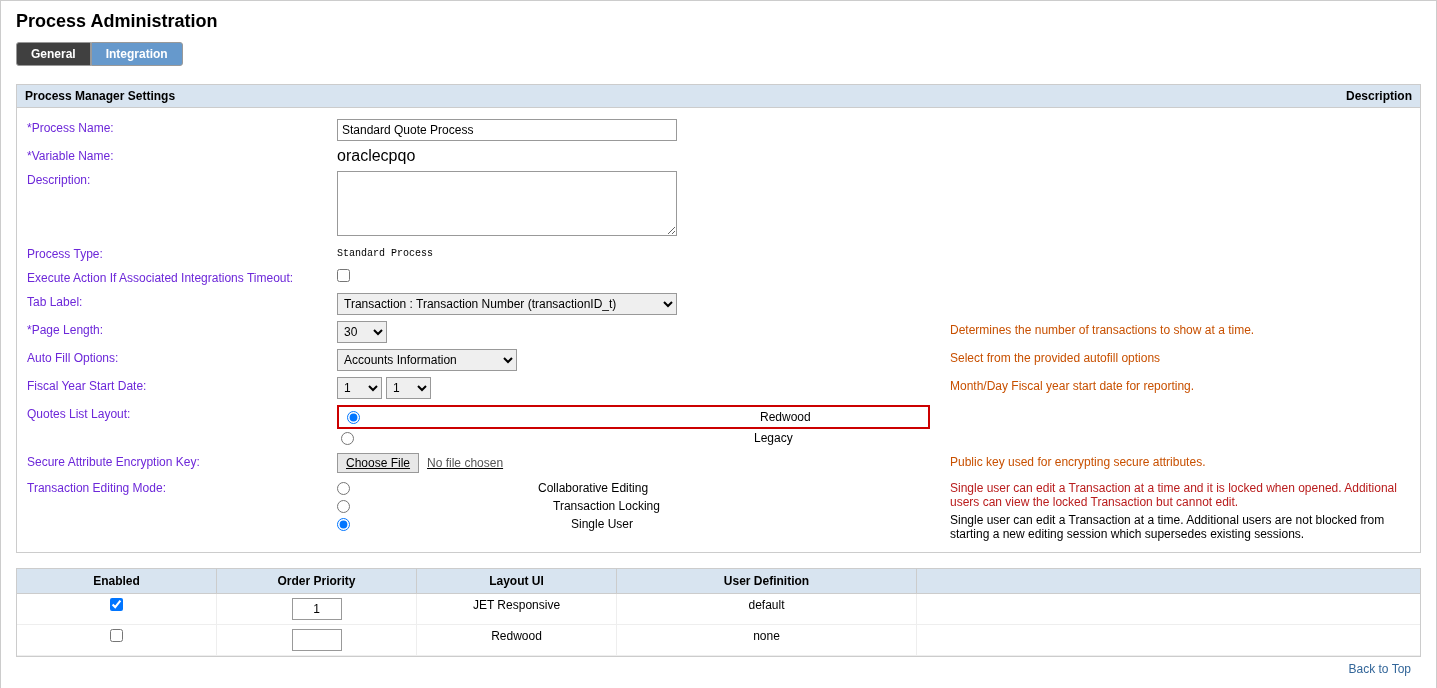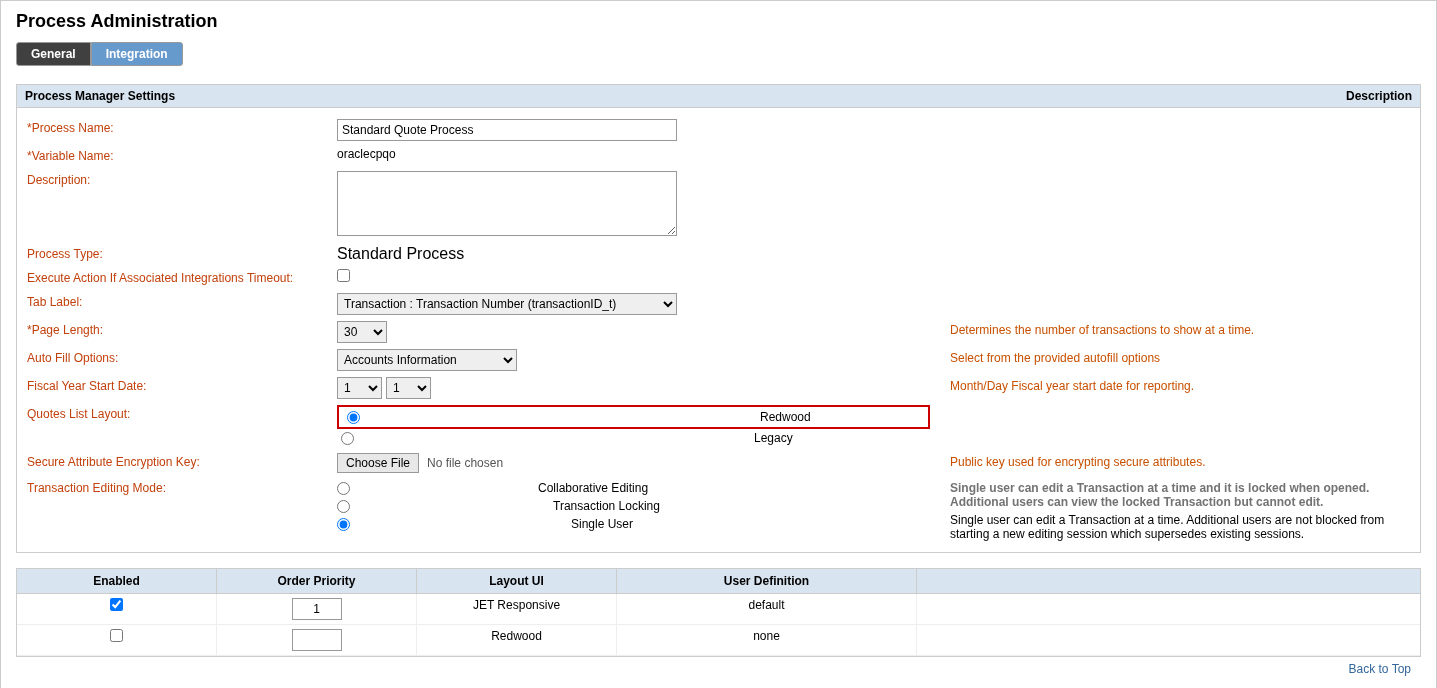--- a/index.html
+++ b/index.html
@@ -7,44 +7,44 @@
     .page-wrapper { width: 1437px; min-height: 688px; background: #fff; border: 1px solid #ccc; padding: 10px 15px 15px 15px; }
     .page-title { font-size: 18px; font-weight: bold; margin-bottom: 10px; color: #000; }
     .tabs { display: flex; gap: 0; margin-bottom: 0; }
     .tab { padding: 4px 14px; border: 1px solid #999; cursor: pointer; font-size: 12px; font-weight: bold; color: #fff; }
     .tab-general { background: #404040; border-radius: 3px 0 0 3px; }
     .tab-integration { background: #6699cc; border-radius: 0 3px 3px 0; }
     .section-header { background: #d8e4f0; border: 1px solid #ccc; padding: 4px 8px; display: flex; justify-content: space-between; margin-top: 18px; }
     .section-header-label { font-weight: bold; font-size: 12px; }
     .form-area { border: 1px solid #ccc; border-top: none; padding: 8px 10px; }
     .form-row { display: flex; align-items: flex-start; padding: 3px 0; min-height: 24px; }
-    .form-label { width: 310px; flex-shrink: 0; color: #c2410c; font-size: 12px; padding-top: 2px; }
+    .form-label { width: 310px; flex-shrink: 0; color: #6d28d9; font-size: 12px; padding-top: 2px; }
     .form-control { flex: 1; }
     .form-description { width: 480px; flex-shrink: 0; color: #c85000; font-size: 12px; padding-left: 20px; padding-top: 2px; }
     input[type="text"] { border: 1px solid #999; padding: 2px 4px; font-size: 12px; height: 22px; }
     textarea { border: 1px solid #999; padding: 2px 4px; font-size: 12px; resize: both; }
     select { border: 1px solid #999; padding: 2px 2px; font-size: 12px; height: 22px; }
     input[type="checkbox"] { margin: 0; }
     input[type="radio"] { margin: 0; }
     .radio-option { display: flex; align-items: center; gap: 200px; padding: 2px 0; }
     .radio-highlighted { border: 2px solid #cc0000; padding: 3px 8px; display: flex; align-items: center; gap: 200px; background: #fff; }
     .layout-rows { display: flex; flex-direction: column; }
     .choose-file-btn { background: #e8e8e8; border: 1px solid #999; padding: 2px 8px; font-size: 12px; cursor: pointer; }
-    .file-area { display: flex; align-items: center; gap: 8px; }
+    .file-area { display: flex; align-items: center; gap: 8px; text-decoration: underline; }
     .no-file-text { color: #555; }
     .bottom-table { margin-top: 15px; border: 1px solid #ccc; width: 100%; }
     .bottom-table-header { display: grid; grid-template-columns: 200px 200px 200px 300px; background: #d8e4f0; border-bottom: 1px solid #ccc; }
     .bottom-table-col-header { padding: 5px 10px; font-weight: bold; font-size: 12px; text-align: center; border-right: 1px solid #ccc; }
     .bottom-table-row { display: grid; grid-template-columns: 200px 200px 200px 300px; border-bottom: 1px solid #eee; }
     .bottom-table-cell { padding: 4px 10px; text-align: center; font-size: 12px; border-right: 1px solid #eee; }
     .back-to-top { text-align: right; padding: 5px 10px; color: #336699; font-size: 12px; cursor: pointer; }
     .desc-orange { color: #c85000; }
     .inline-selects { display: flex; gap: 4px; align-items: center; }
-    .variable-name-text { font-size: 12px; padding-top: 3px; color: #000; }
-    .process-type-text { font-size: 16px; padding-top: 3px; color: #000; }
+    .variable-name-text { font-size: 16px; padding-top: 3px; color: #000; }
+    .process-type-text { font-size: 10px; padding-top: 3px; color: #000; font-family: Liberation Mono, monospace; }
   </style>
 </head>
 <body>
 
 <div class="page-wrapper">
   <div class="page-title">Process Administration</div>
 
   <div class="tabs">
     <div class="tab tab-general">General</div>
     <div class="tab tab-integration">Integration</div>
@@ -184,21 +184,21 @@
             <input type="radio" name="editing_mode" style="">
             <span style="margin-left:195px;">Transaction Locking</span>
           </div>
           <div class="radio-option" style="gap:8px;">
             <input type="radio" name="editing_mode" checked="" style="">
             <span style="margin-left:213px;">Single User</span>
           </div>
         </div>
       </div>
       <div class="form-description" style="display:flex; flex-direction:column; gap:4px;">
-        <span style="color:#737373;font-weight:bold;">Single user can edit a Transaction at a time and it is locked when opened. Additional users can view the locked Transaction but cannot edit.</span>
+        <span style="color:#b91c1c;">Single user can edit a Transaction at a time and it is locked when opened. Additional users can view the locked Transaction but cannot edit.</span>
         <span style="color:#000;">Single user can edit a Transaction at a time. Additional users are not blocked from starting a new editing session which supersedes existing sessions.</span>
       </div>
     </div>
 
   </div>
 
   <div class="bottom-table">
     <div class="bottom-table-header">
       <div class="bottom-table-col-header">Enabled</div>
       <div class="bottom-table-col-header">Order Priority</div>

